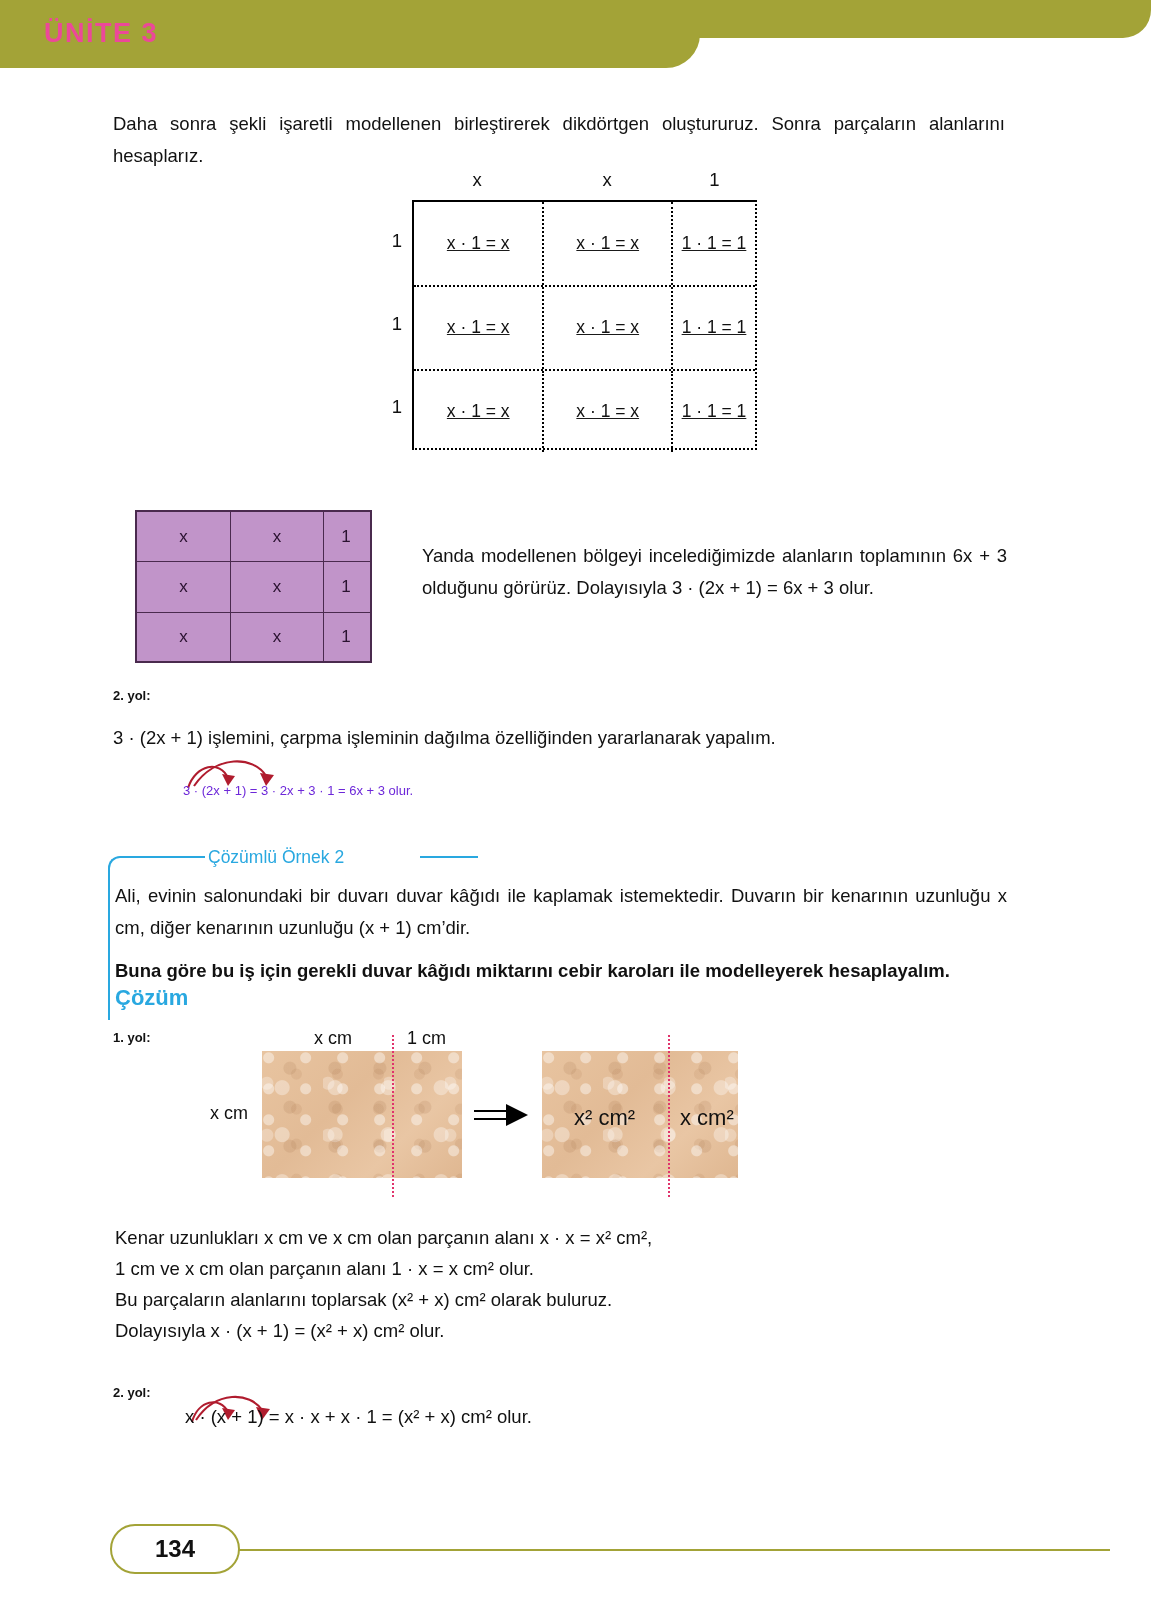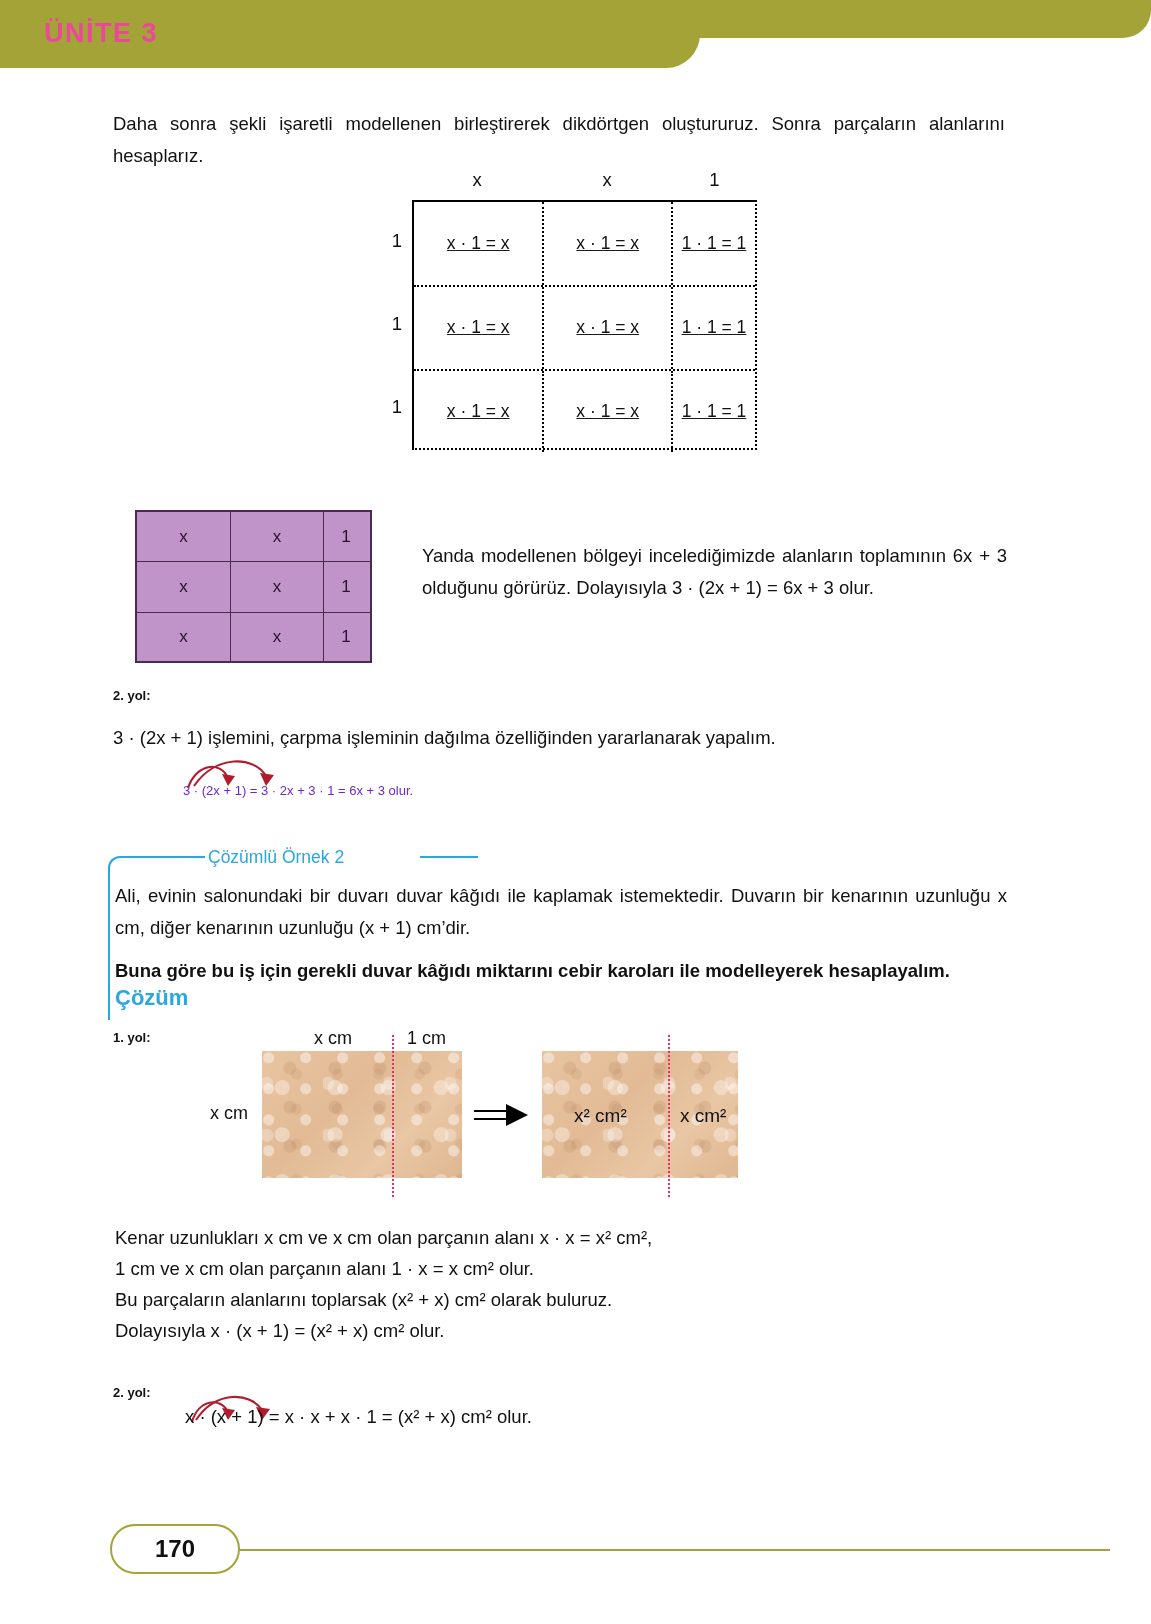--- a/index.html
+++ b/index.html
@@ -278,21 +278,21 @@
     font-size: 18px;
     color: #111;
     white-space: nowrap;
   }
   .dim-xcm-top  { left: 314px; top: 1028px; }
   .dim-1cm-top  { left: 407px; top: 1028px; }
   .dim-xcm-left { left: 210px; top: 1103px; }
 
   .area-label {
     position: absolute;
-    font-size: 19px;
+    font-size: 22px;
     color: #111;
     white-space: nowrap;
   }
   .area-x2 { left: 574px; top: 1105px; }
   .area-x  { left: 680px; top: 1105px; }
 
   .big-arrow {
     position: absolute;
     left: 472px; top: 1102px;
     width: 58px; height: 26px;
@@ -465,13 +465,13 @@
 <svg class="arrows-b" viewBox="0 0 86 32">
   <path d="M2 30 C 8 8, 30 4, 38 20" stroke="#b01c2e" stroke-width="2.1" fill="none"></path>
   <polygon points="38,28 32,16 45,18" fill="#b01c2e"></polygon>
   <path d="M6 28 C 26 -2, 60 0, 72 18" stroke="#b01c2e" stroke-width="2.1" fill="none"></path>
   <polygon points="72,28 66,15 80,17" fill="#b01c2e"></polygon>
 </svg>
 <div class="formula-b">x · (x + 1) = x · x + x · 1 =  (x² + x) cm² olur.</div>
 
 <div class="footer-rule"></div>
 <div class="footer-pill"></div>
-<div class="page-number">170</div>
+<div class="page-number">134</div>
 
 </body></html>

